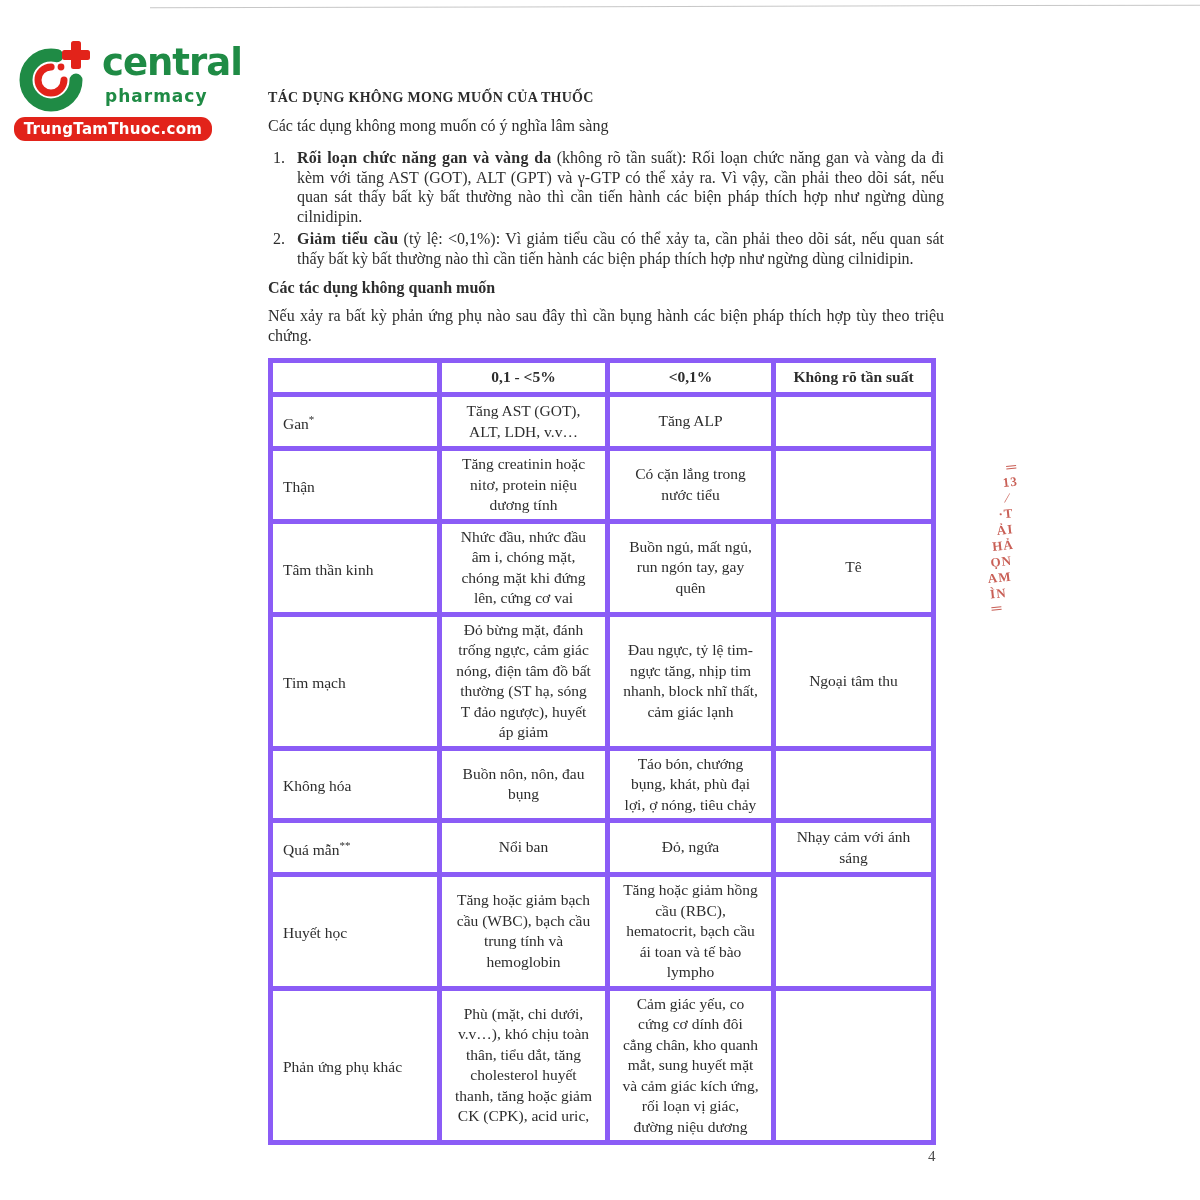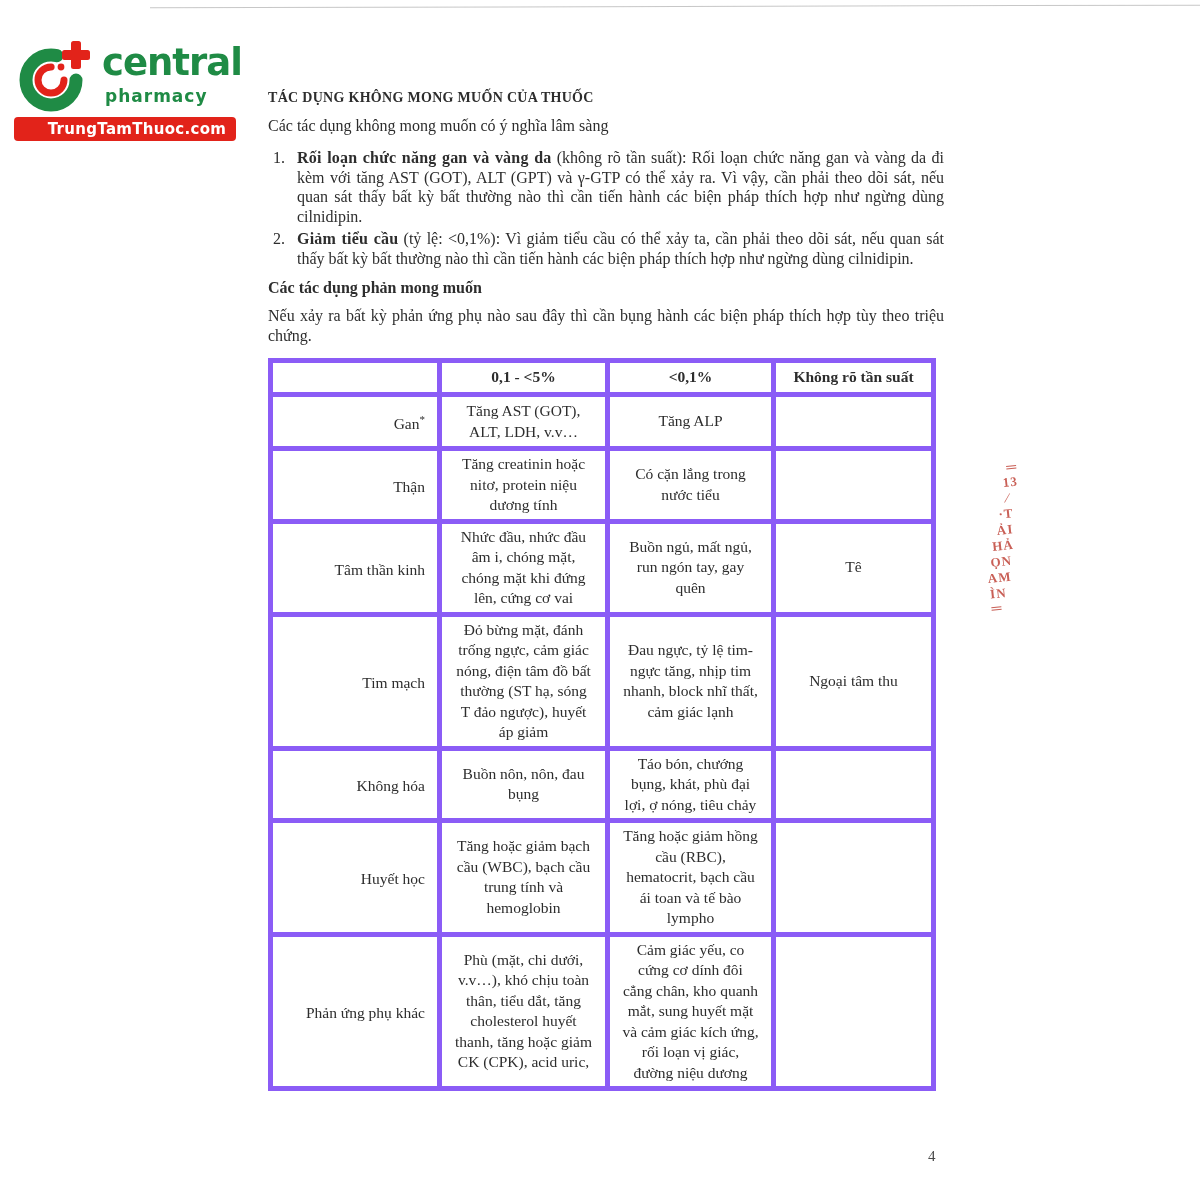--- a/index.html
+++ b/index.html
@@ -13,42 +13,42 @@
     background:#b9b9b9;transform:rotate(-0.15deg);opacity:.8;}
 
   
   .logo{position:absolute;left:14px;top:38px;width:240px;height:110px;}
   .logo-icon{position:absolute;left:4px;top:2px;width:74px;height:74px;}
   .logo-name{position:absolute;left:88px;top:6px;font-family:"DejaVu Sans","Liberation Sans",sans-serif;
     font-weight:bold;font-size:37px;line-height:38px;color:#1f8b45;letter-spacing:-1px;}
   .logo-sub{position:absolute;left:91px;top:48px;font-family:"DejaVu Sans","Liberation Sans",sans-serif;
     font-weight:bold;font-size:17px;color:#1f8b45;letter-spacing:1px;}
   .logo-badge{position:absolute;left:0px;top:79px;width:198px;height:24px;background:#e2231a;
-    border-radius:4px;color:#fff;font-family:"DejaVu Sans","Liberation Sans",sans-serif;
-    font-weight:bold;font-size:15px;line-height:24px;text-align:center;letter-spacing:.3px;padding-left:24px;}
+    border-radius:11px;color:#fff;font-family:"DejaVu Sans","Liberation Sans",sans-serif;
+    font-weight:bold;font-size:15px;line-height:24px;text-align:center;letter-spacing:.3px;}
 
   
   .content{position:absolute;left:268px;top:90px;width:676px;}
   .doc-title{font-size:14px;font-weight:bold;margin:0;letter-spacing:.3px;}
   .doc-subtitle{font-size:16px;margin:11px 0 0 0;}
   .num-list{margin:13px 0 0 0;}
   .num-item{display:flex;margin:0 0 3px 0;}
   .num-item .num{flex:0 0 29px;padding-left:5px;box-sizing:border-box;font-size:16px;line-height:19.5px;}
   .num-item .itext{flex:1;font-size:16px;line-height:19.5px;text-align:justify;}
   .num-item .itext b{letter-spacing:.2px;}
   .section-heading{font-size:16px;font-weight:bold;margin:11px 0 0 0;}
   .section-intro{font-size:16px;line-height:19.5px;margin:9px 0 0 0;text-align:justify;}
 
   
   table.adr{border-collapse:collapse;width:663px;margin-top:13px;table-layout:fixed;}
   table.adr th,table.adr td{border:5px solid #8b5cf6;vertical-align:middle;
     font-size:15.5px;line-height:20.5px;padding:3px 12px;box-sizing:border-box;}
   table.adr th{font-weight:bold;text-align:center;height:34px;}
   table.adr td{text-align:center;}
-  table.adr td.rowlab{text-align:right;padding-left:10px;}
+  table.adr td.rowlab{text-align:left;padding-left:10px;}
   table.adr td.rowlab sup{font-size:11px;}
   tr.h-r1 td{height:54px;}
   tr.h-r2 td{height:63px;}
   tr.h-r3 td{height:85px;}
   tr.h-r4 td{height:133px;}
   tr.h-r5 td{height:63px;}
   tr.h-r6 td{height:54px;}
   tr.h-r7 td{height:103px;}
   tr.h-r8 td{height:148px;}
 
@@ -89,21 +89,21 @@
     <div class="num-item">
       <span class="num">1.</span>
       <div class="itext"><b>Rối loạn chức năng gan và vàng da</b><span> (không rõ tần suất): Rối loạn chức năng gan và vàng da đi kèm với tăng AST (GOT), ALT (GPT) và γ-GTP có thể xảy ra. Vì vậy, cần phải theo dõi sát, nếu quan sát thấy bất kỳ bất thường nào thì cần tiến hành các biện pháp thích hợp như ngừng dùng cilnidipin.</span></div>
     </div>
     <div class="num-item">
       <span class="num">2.</span>
       <div class="itext"><b>Giảm tiểu cầu</b><span> (tỷ lệ: &lt;0,1%): Vì giảm tiểu cầu có thể xảy ta, cần phải theo dõi sát, nếu quan sát thấy bất kỳ bất thường nào thì cần tiến hành các biện pháp thích hợp như ngừng dùng cilnidipin.</span></div>
     </div>
   </div>
 
-  <p class="section-heading">Các tác dụng phản mong muốn</p>
+  <p class="section-heading">Các tác dụng không quanh muốn</p>
   <p class="section-intro">Nếu xảy ra bất kỳ phản ứng phụ nào sau đây thì cần bụng hành các biện pháp thích hợp tùy theo triệu chứng.</p>
 
   <table class="adr">
     <colgroup>
         <col style="width:169px">
         <col style="width:168px">
         <col style="width:166px">
         <col style="width:160px">
       </colgroup>
     <thead>
@@ -138,20 +138,26 @@
         <td>Đỏ bừng mặt, đánh trống ngực, cảm giác nóng, điện tâm đồ bất thường (ST hạ, sóng T đảo ngược), huyết áp giảm</td>
         <td>Đau ngực, tỷ lệ tim-ngực tăng, nhịp tim nhanh, block nhĩ thất, cảm giác lạnh</td>
         <td>Ngoại tâm thu</td>
       </tr>
       <tr class="h-r5">
         <td class="rowlab"><span>Không hóa</span><sup></sup></td>
         <td>Buồn nôn, nôn, đau bụng</td>
         <td>Táo bón, chướng bụng, khát, phù đại lợi, ợ nóng, tiêu chảy</td>
         <td></td>
       </tr>
+      <tr class="h-r6">
+        <td class="rowlab"><span>Quá mẫn</span><sup>**</sup></td>
+        <td>Nổi ban</td>
+        <td>Đỏ, ngứa</td>
+        <td>Nhạy cảm với ánh sáng</td>
+      </tr>
       <tr class="h-r7">
         <td class="rowlab"><span>Huyết học</span><sup></sup></td>
         <td>Tăng hoặc giảm bạch cầu (WBC), bạch cầu trung tính và hemoglobin</td>
         <td>Tăng hoặc giảm hồng cầu (RBC), hematocrit, bạch cầu ái toan và tế bào lympho</td>
         <td></td>
       </tr>
       <tr class="h-r8">
         <td class="rowlab"><span>Phản ứng phụ khác</span><sup></sup></td>
         <td>Phù (mặt, chi dưới, v.v…), khó chịu toàn thân, tiểu dắt, tăng cholesterol huyết thanh, tăng hoặc giảm CK (CPK), acid uric,</td>
         <td>Cảm giác yếu, co cứng cơ dính đôi cẳng chân, kho quanh mắt, sung huyết mặt và cảm giác kích ứng, rối loạn vị giác, đường niệu dương</td>

